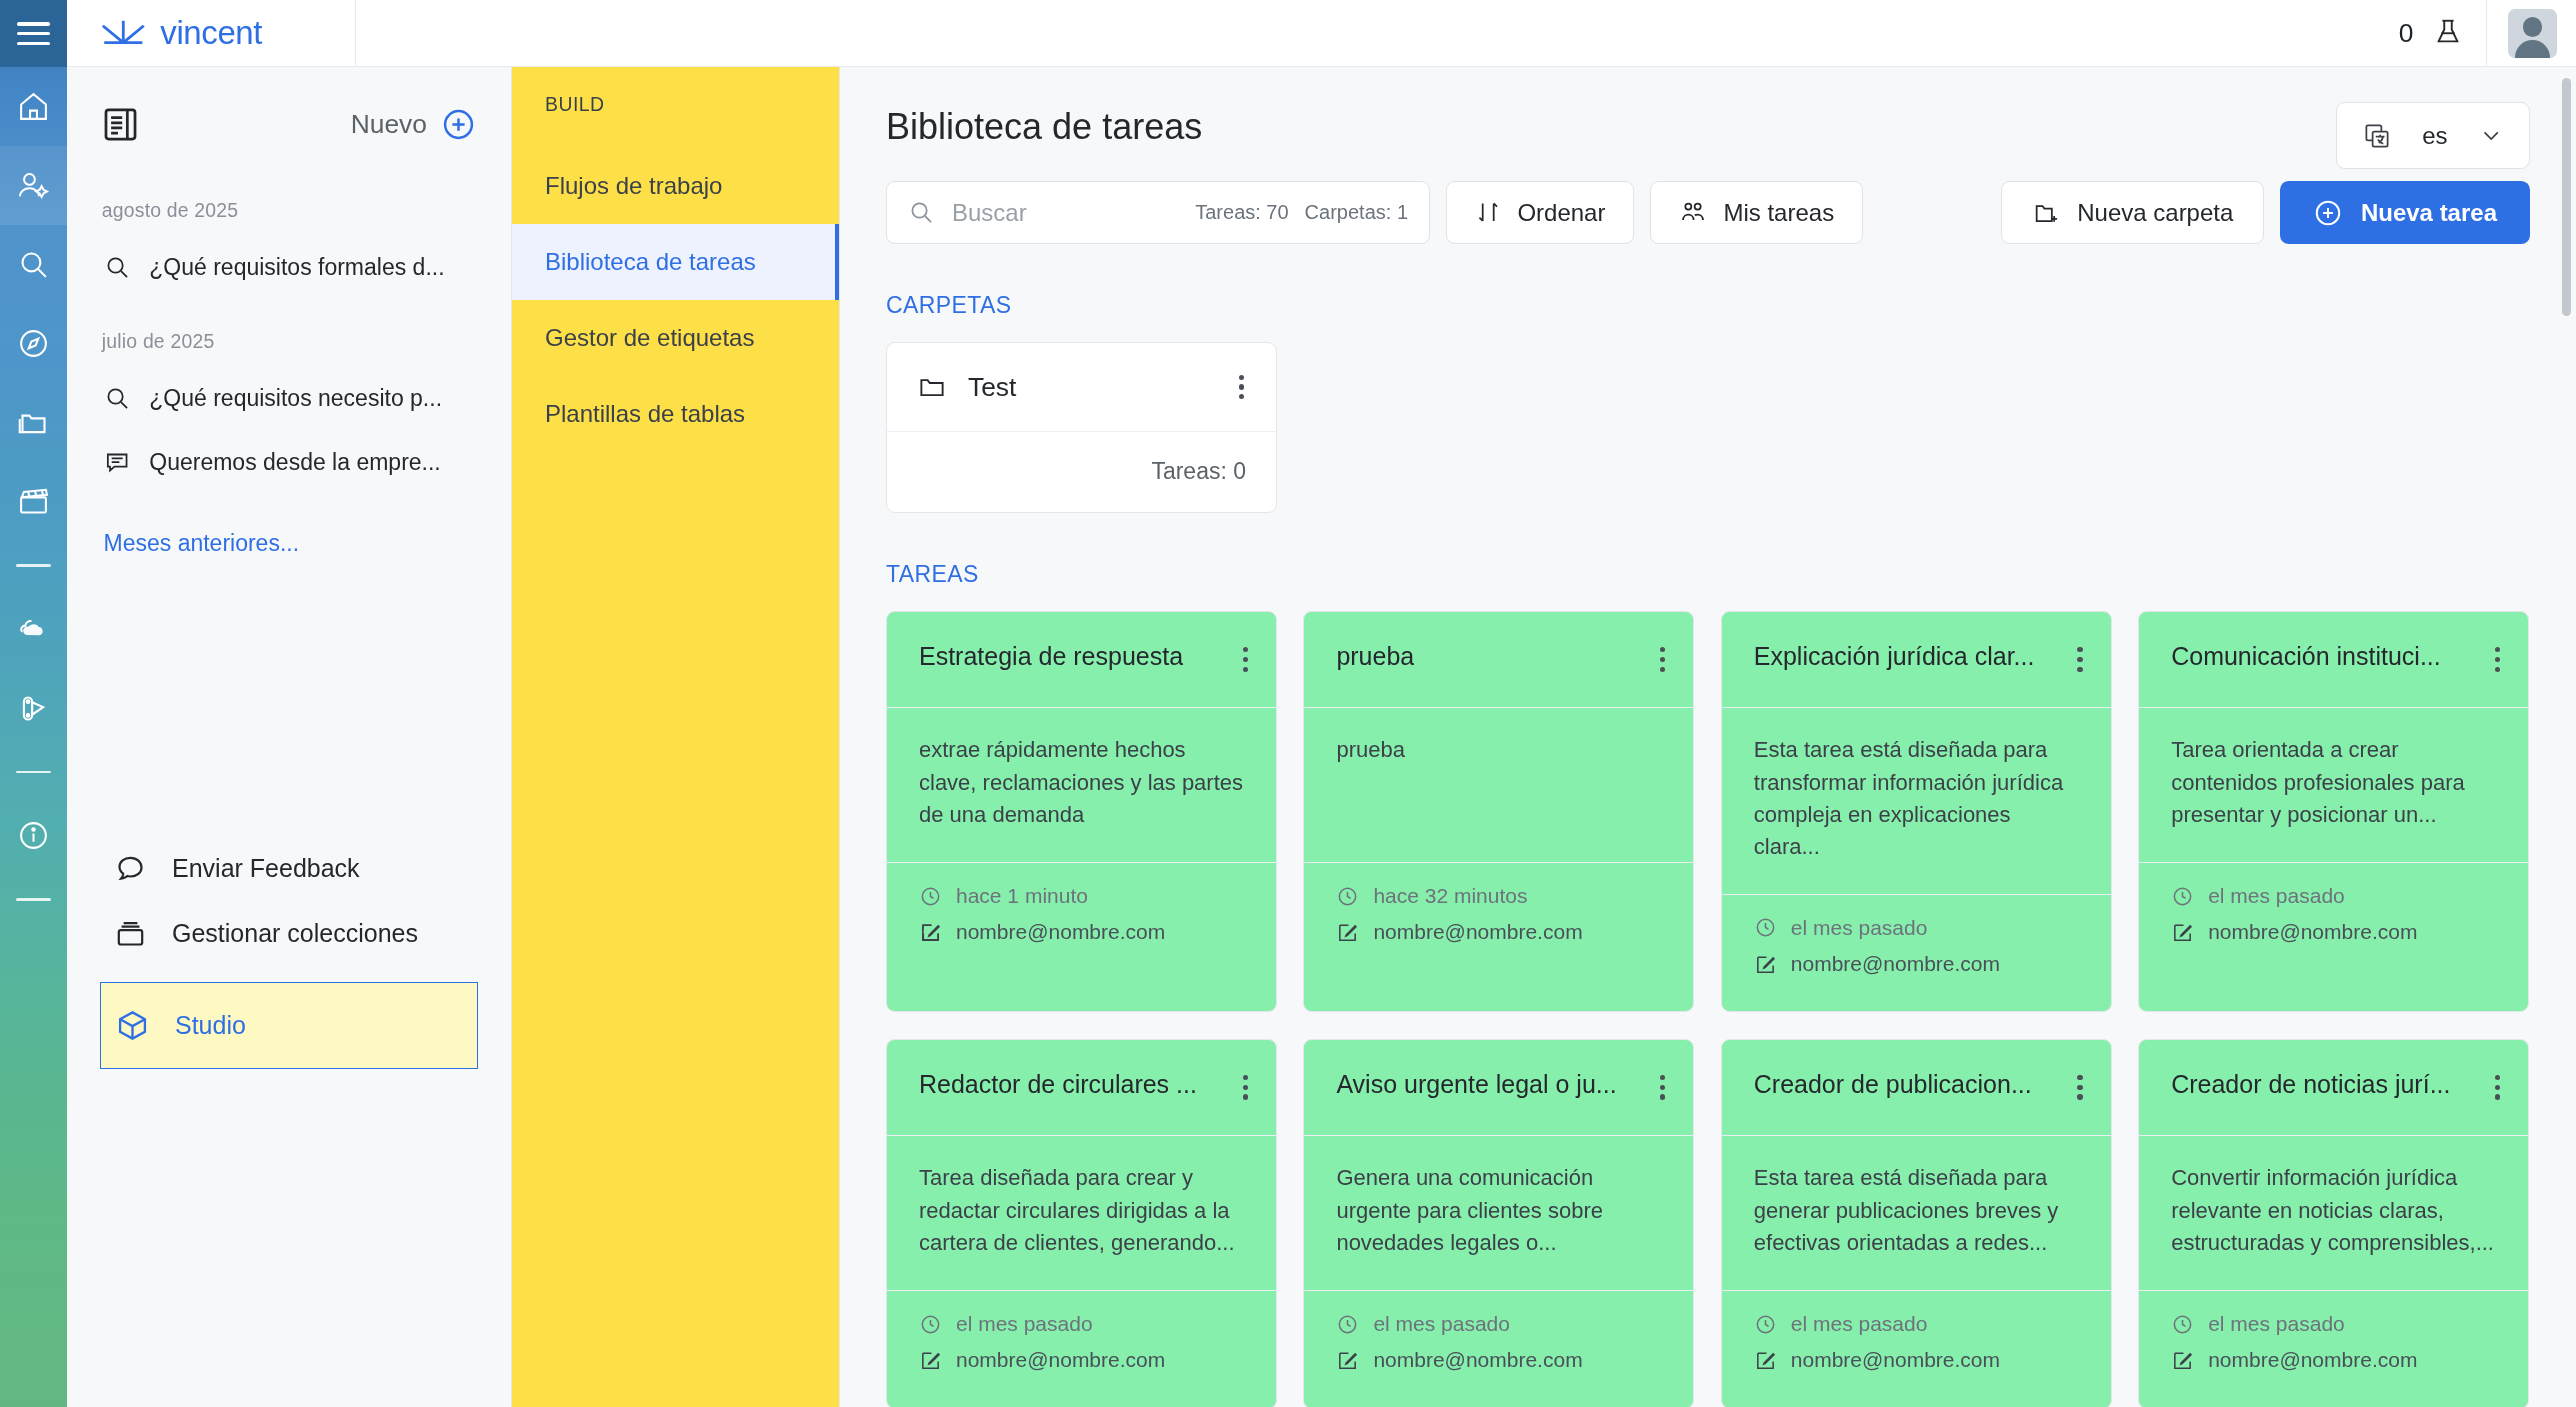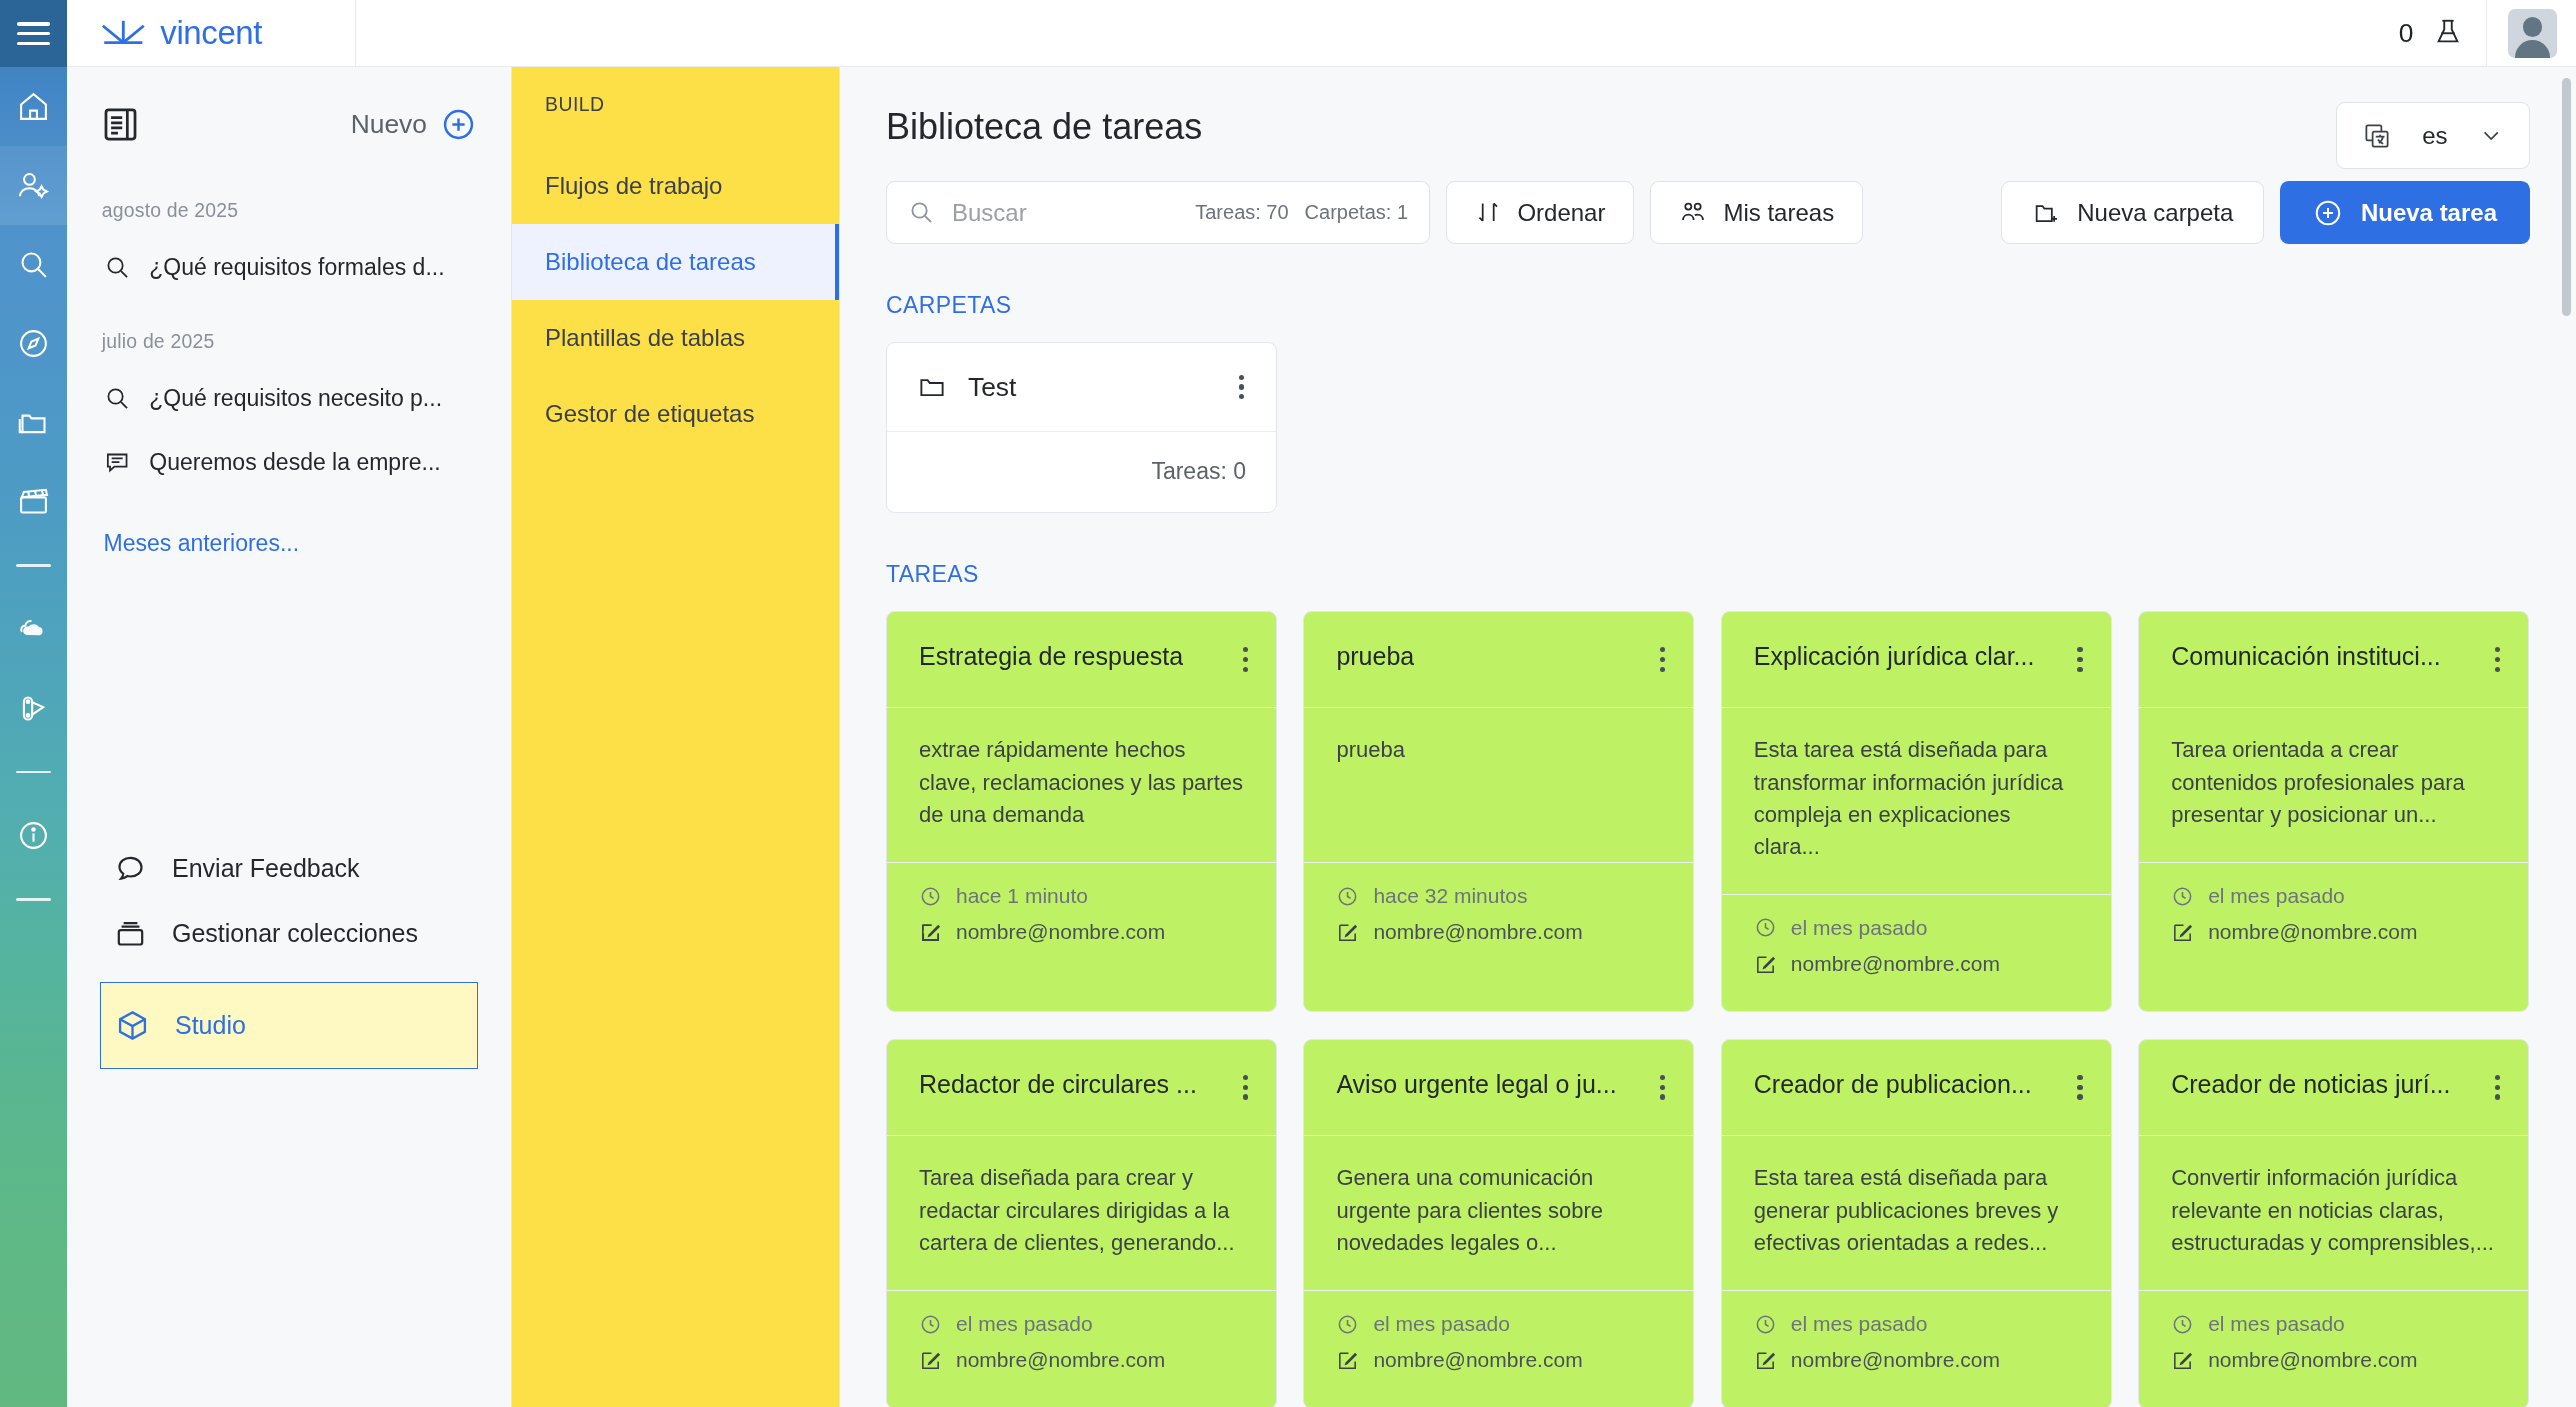--- a/index.html
+++ b/index.html
@@ -136,21 +136,21 @@
   }
   .folder-head { display:flex; align-items:center; padding: 26.4px 25px 26.4px 30px; gap: 21px; border-bottom:0.9px solid #eceff2; }
   .folder-name { font-size: 26.4px; color:#24282d; }
   .kebab { margin-left:auto; display:flex; flex-direction:column; gap:4.4px; cursor:pointer; padding: 5.3px 7px;}
   .kebab i { width:5.3px; height:5.3px; border-radius:50%; background:#4a5059; display:block;}
   .folder-foot { padding: 26.4px 30px 26.4px 0; text-align:right; }
   .folder-count { font-size: 23px; color:#5c6269;margin-left:23px; }
 
   .cards-grid { display:grid; grid-template-columns: repeat(4, 391px); gap: 26.4px; padding-left:14px; }
   .task-card {
-    background:#bef264; border:0.9px solid #e3e6ea; border-radius: 8.8px; cursor:pointer;
+    background:#86efac; border:0.9px solid #e3e6ea; border-radius: 8.8px; cursor:pointer;
     display:flex; flex-direction:column;
   }
   .tc-head { display:flex; align-items:flex-start; padding: 30px 21px 30px 32px; border-bottom:0.9px solid #eceff2; min-height: 88px;}
   .tc-title { font-size: 25px; color:#24282d; white-space:nowrap; overflow:hidden;}
   .tc-body { padding: 26.4px 32px 30px 32px; border-bottom:0.9px solid #eceff2; min-height: 155px;}
   .tc-desc { font-size: 22px; line-height: 1.47; color:#3c4149; }
   .tc-foot { padding: 21px 32px 23px 32px; }
   .tc-meta { display:flex; align-items:center; gap: 14px; margin-bottom: 12.3px;}
   .tc-meta-text { font-size: 21px; color:#6c737c; }
   .tc-meta-text.email { color:#4a5059; }
@@ -309,22 +309,22 @@
         </div>
       </div>
     </div>
   </div>
 
   <div class="buildnav">
     <div class="build-title">BUILD</div>
     <div class="build-list">
       <div class="build-item">Flujos de trabajo</div>
       <div class="build-item active">Biblioteca de tareas</div>
+      <div class="build-item">Gestor de etiquetas</div>
       <div class="build-item">Plantillas de tablas</div>
-      <div class="build-item">Gestor de etiquetas</div>
     </div>
   </div>
 
   <div class="main">
     <div class="main-inner">
       <div class="page-title">Biblioteca de tareas</div>
 
       <div class="lang-select">
         <svg class="icon" width="30" height="30" viewBox="0 0 24 24" fill="none" stroke="#3c4149" stroke-width="1.4">
             <rect x="3.5" y="3.5" width="12" height="12" rx="1.3"></rect>

